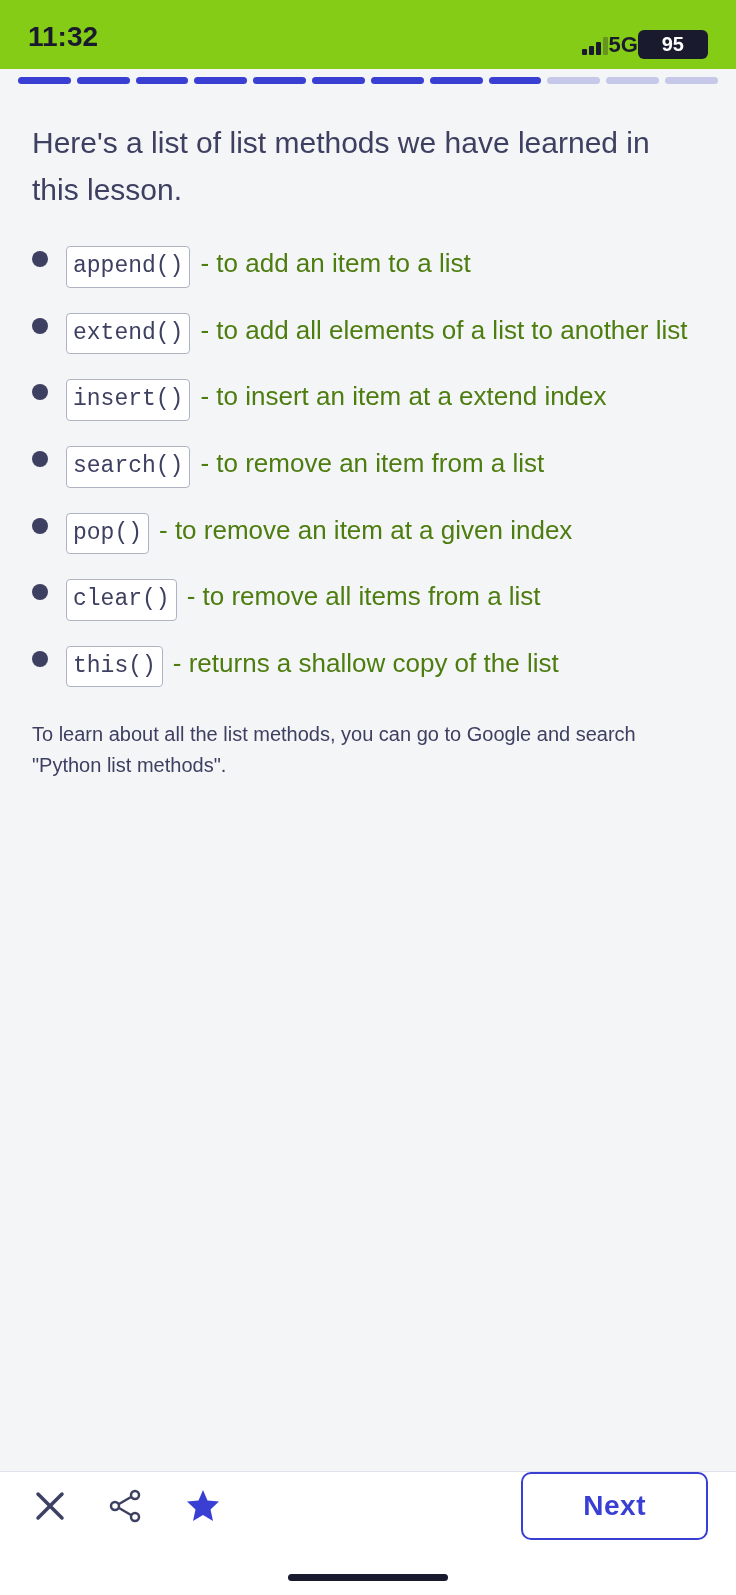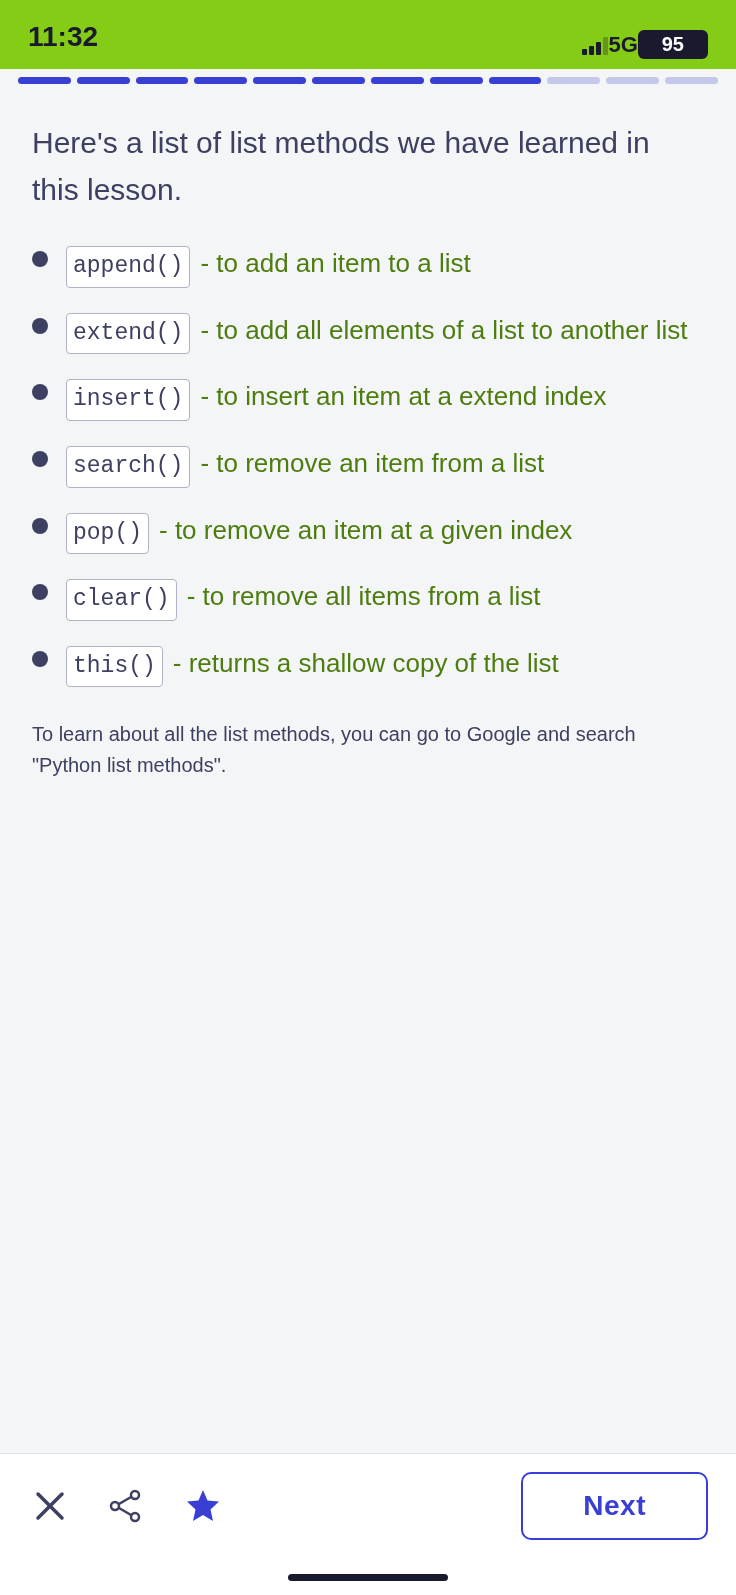--- a/index.html
+++ b/index.html
@@ -164,21 +164,21 @@
       color: #3d4060;
       line-height: 1.55;
       margin-bottom: 20px;
     }
 
     
     .bottom-toolbar {
       display: flex;
       align-items: center;
       justify-content: space-between;
-      padding: 18px 28px 24px 28px;
+      padding: 0 28px 24px 28px;
       background: #fff;
       border-top: 1px solid #e0e1ec;
     }
 
     .toolbar-left {
       display: flex;
       align-items: center;
       gap: 30px;
     }
 

